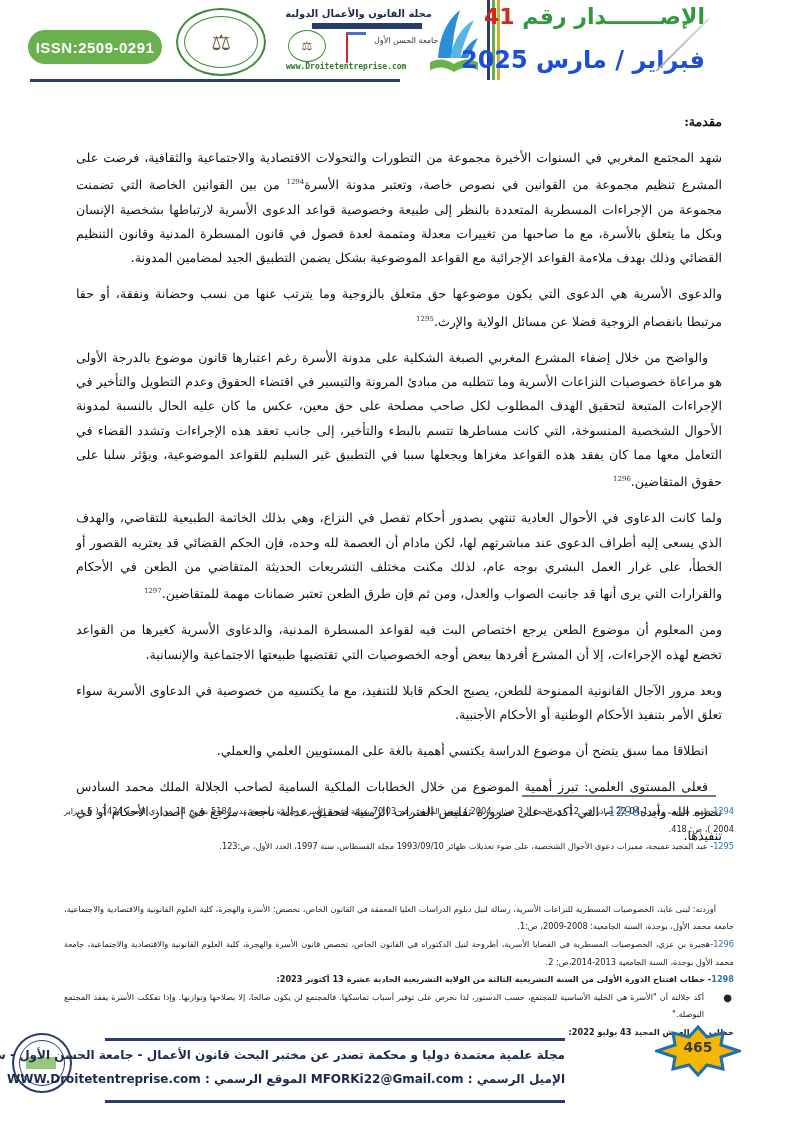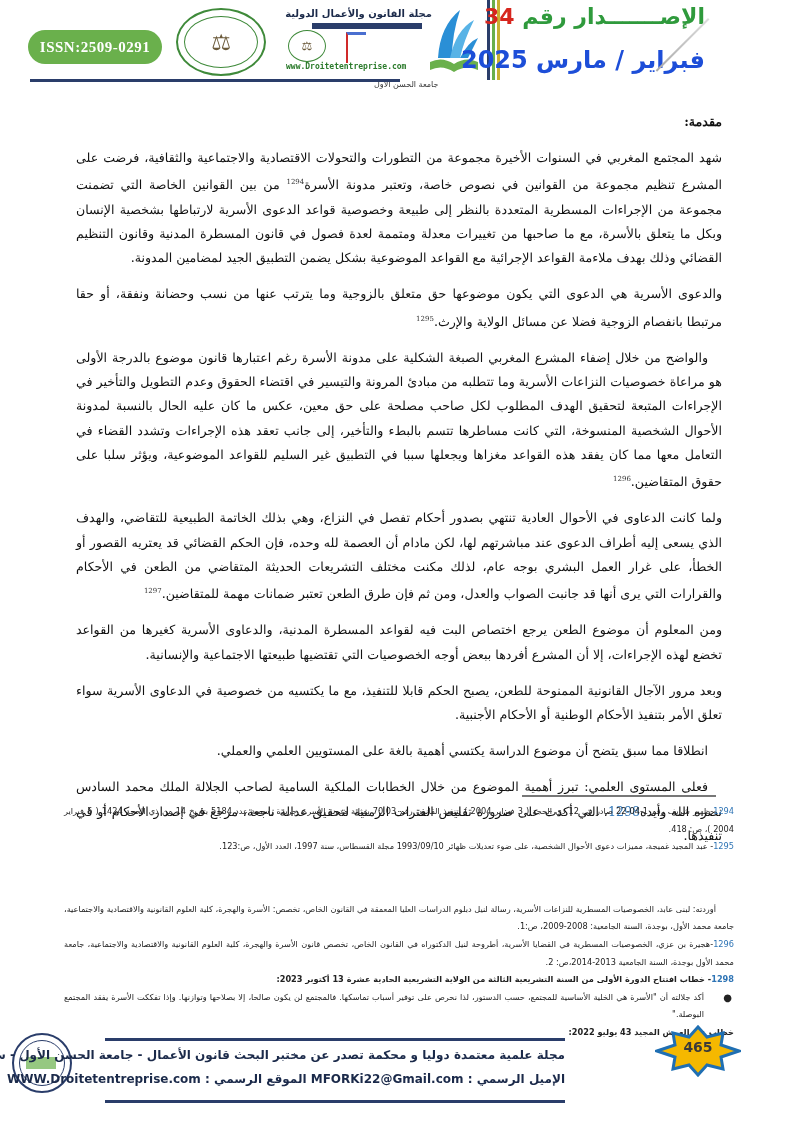--- a/index.html
+++ b/index.html
@@ -1,27 +1,27 @@
 <!DOCTYPE html>
 <html><head>
 <meta charset="utf-8">
 <style>
   html,body{margin:0;padding:0;background:#ffffff;}
   body{width:794px;height:1123px;position:relative;overflow:hidden;font-family:"DejaVu Sans","Liberation Sans",sans-serif;color:#111;}
   .header{position:absolute;left:0;top:0;width:794px;height:82px;}
-  .issn-badge{position:absolute;left:28px;top:30px;width:134px;height:34px;border-radius:17px;background:#6ab04c;color:#fff;font-family:Liberation Serif, serif;font-weight:bold;font-size:15px;display:flex;align-items:center;justify-content:center;letter-spacing:0.5px;text-align:right;}
+  .issn-badge{position:absolute;left:28px;top:30px;width:134px;height:34px;border-radius:17px;background:#6ab04c;color:#fff;font-family:Liberation Sans, sans-serif;font-weight:bold;font-size:15px;display:flex;align-items:center;justify-content:center;letter-spacing:0.5px;text-align:right;}
   .lab-seal{position:absolute;left:176px;top:8px;width:86px;height:64px;border:2px solid #3f8a3a;border-radius:50%;display:flex;align-items:center;justify-content:center;background:#fff;}
   .lab-seal .scale{font-size:22px;color:#6b5a3a;}
   .lab-seal .ring{position:absolute;inset:6px;border:1px solid #3f8a3a;border-radius:50%;}
   .journal-logo{position:absolute;left:282px;top:6px;width:190px;height:66px;}
   .journal-logo .jtitle{position:absolute;right:40px;top:2px;font-size:10px;color:#1b2a4a;font-weight:bold;direction:rtl;white-space:nowrap;}
   .journal-logo .jbar{position:absolute;left:30px;top:17px;width:110px;height:6px;background:#2a3d6a;}
   .journal-logo .mini-seal{position:absolute;left:6px;top:24px;width:36px;height:30px;border:1.5px solid #3f8a3a;border-radius:50%;font-size:12px;display:flex;align-items:center;justify-content:center;color:#6b5a3a;}
   .journal-logo .uni-mark{position:absolute;left:64px;top:26px;width:18px;height:28px;border-top:3px solid #4a6fd0;border-left:2px solid #d02a2a;}
-  .journal-logo .uni-name{position:absolute;left:92px;top:30px;font-size:8px;color:#333;direction:rtl;margin-top:44px;}
+  .journal-logo .uni-name{position:absolute;left:92px;top:30px;font-size:8px;color:#333;direction:rtl;}
   .journal-logo .site{position:absolute;left:4px;top:56px;font-size:8px;color:#2a7a2a;font-weight:bold;font-family:"DejaVu Sans Mono",monospace;}
   .book-icon{position:absolute;left:430px;top:6px;width:48px;height:68px;}
   .divider-bars{position:absolute;left:487px;top:0;width:16px;height:80px;}
   .divider-bars span{position:absolute;top:0;height:80px;width:3px;}
   .issue-line{position:absolute;left:505px;top:4px;width:200px;height:30px;text-align:right;direction:rtl;font-weight:bold;font-size:22px;color:#2f9a3c;white-space:nowrap;}
   .issue-line .num{color:#d7261e;}
   .date-line{position:absolute;left:505px;top:46px;width:200px;height:34px;text-align:right;direction:rtl;font-weight:bold;font-size:24px;color:#1d4ed8;white-space:nowrap;}
   .header-rule{position:absolute;left:30px;top:79px;width:370px;height:3px;background:#2a3d6a;}
   .diag-line{position:absolute;left:708px;top:18px;width:2px;height:74px;background:linear-gradient(#ddd,#aaa);transform:rotate(45deg);transform-origin:top left;}
 
@@ -80,21 +80,21 @@
   </svg>
 
   <div class="divider-bars">
     <span style="left:0;background:#2a3d6a;"></span>
     <span style="left:5px;background:#6ab04c;"></span>
     <span style="left:10px;background:#c8b032;"></span>
   </div>
 
   <div class="issue-line">
     <span>الإصـــــــدار رقم</span>
-    <span class="num">34</span>
+    <span class="num">41</span>
   </div>
   <div class="date-line">فبراير / مارس 2025</div>
   <div class="diag-line"></div>
   <div class="header-rule"></div>
 </div>
 
 <div class="content">
   <p class="heading">مقدمة:</p>
 
   <p>

